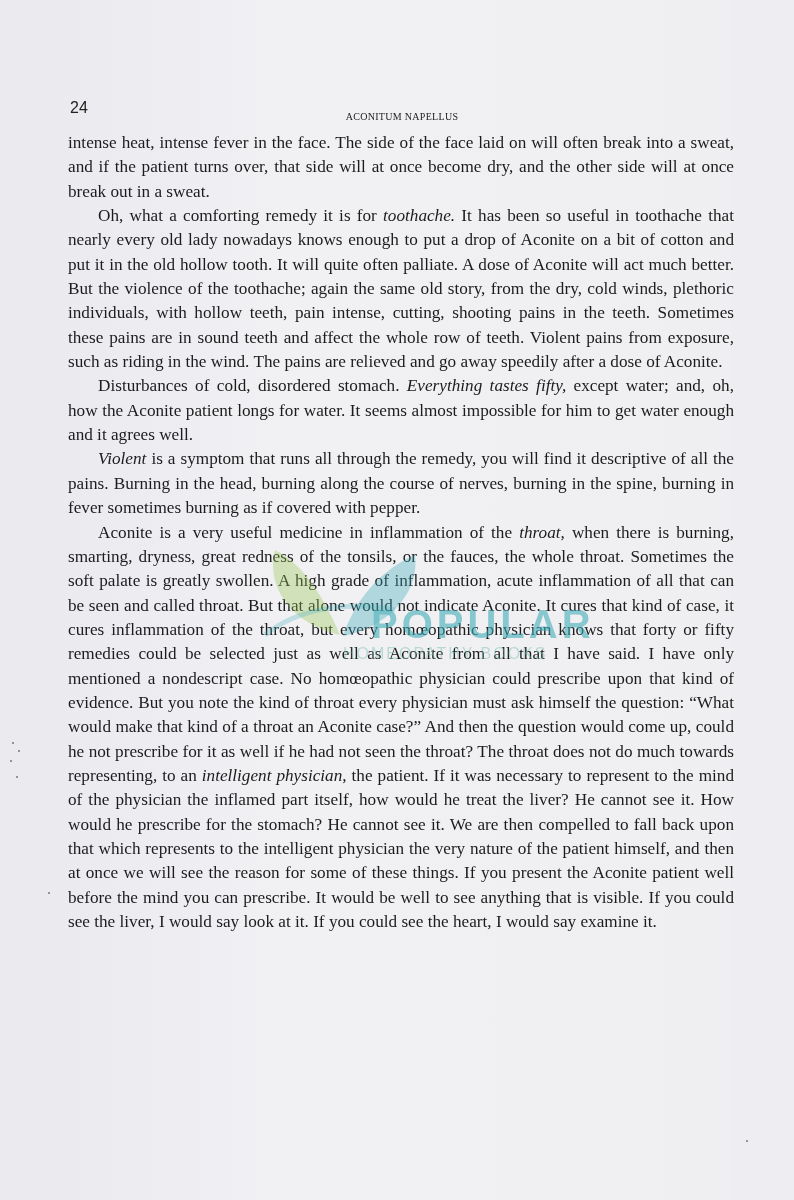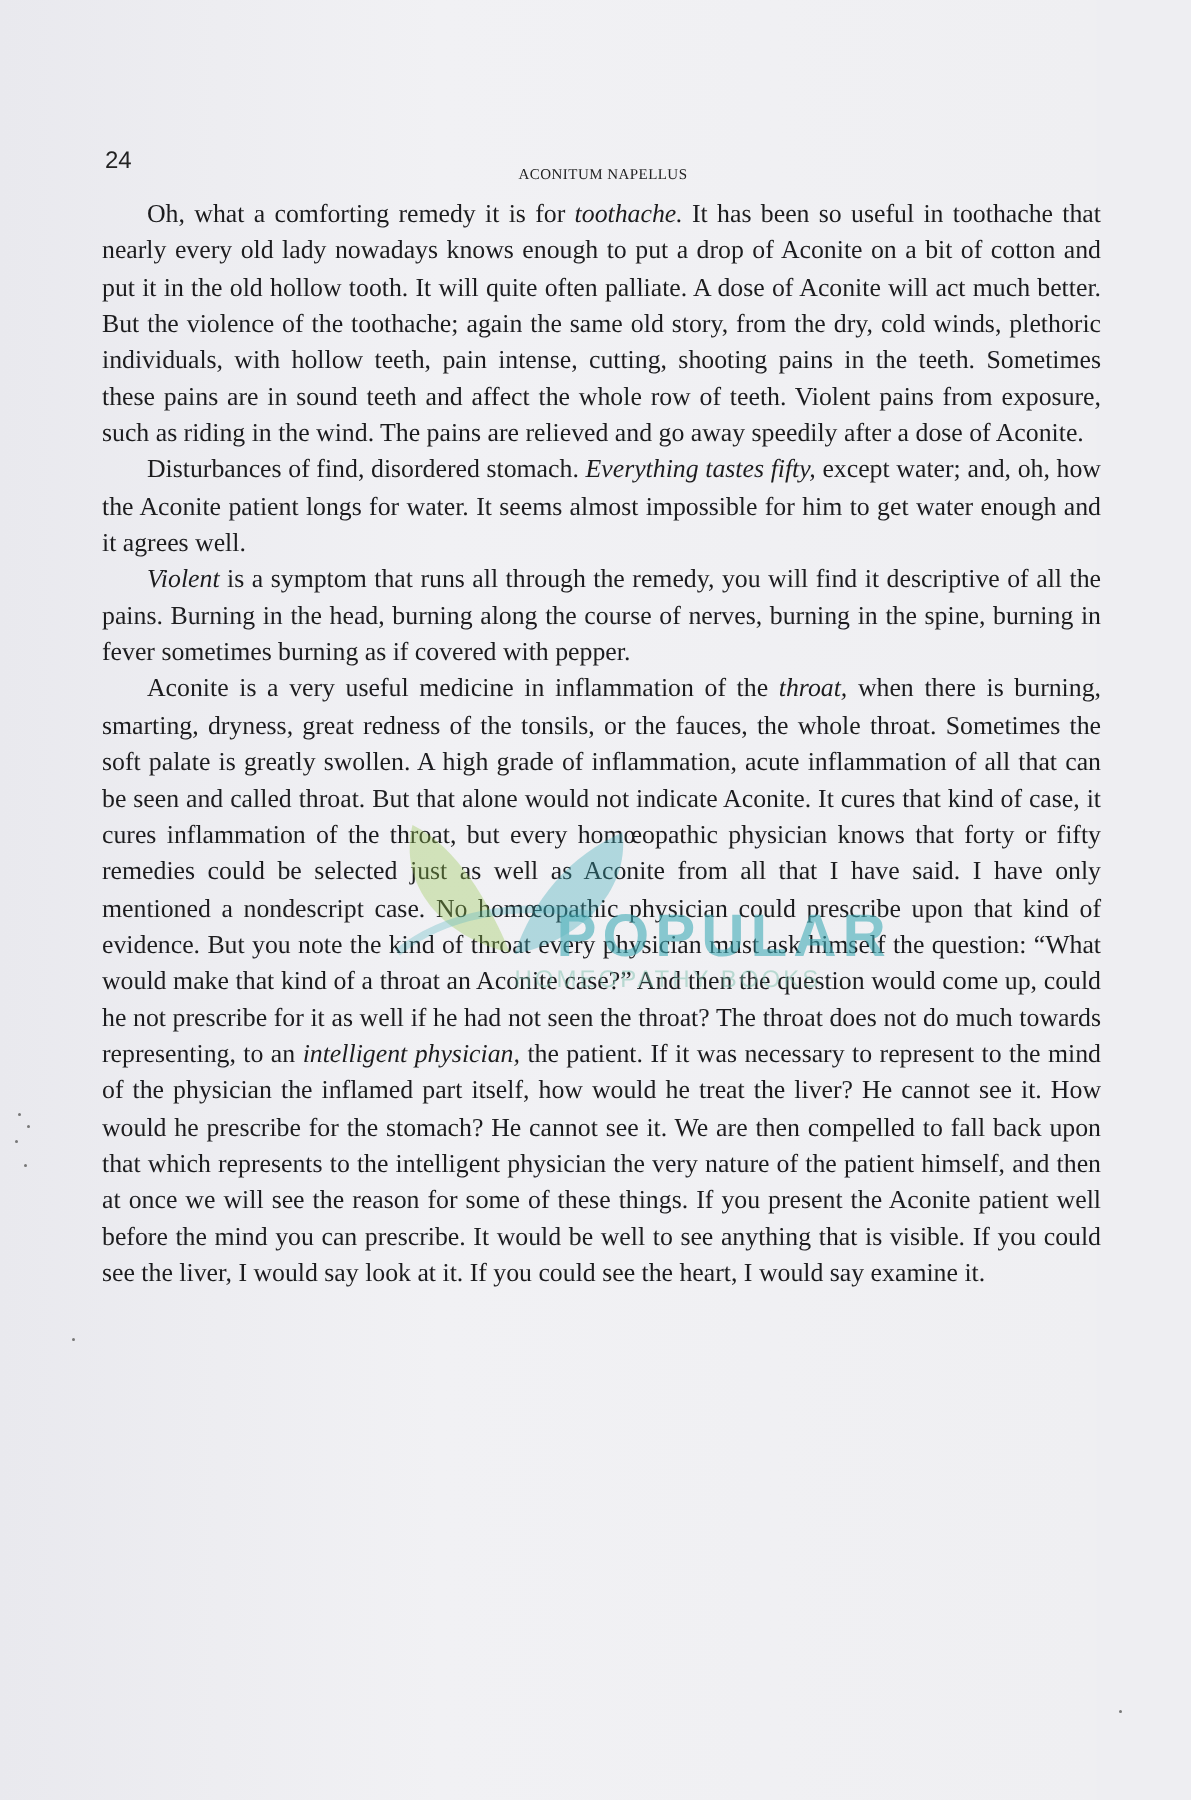--- a/index.html
+++ b/index.html
@@ -53,22 +53,23 @@
 <body>
 
 <div class="page">
 
   <div class="header">
     <span class="page-number">24</span>
     <div class="running-title">ACONITUM NAPELLUS</div>
   </div>
 
   <div class="body-text">
+    <p class="first"><span>intense heat, intense fever in the face. The side of the face laid on will often break into a sweat, and if the patient turns over, that side will at once become dry, and the other side will at once break out in a sweat.</span></p>
     <p><span>Oh, what a comforting remedy it is for </span><em>toothache.</em><span> It has been so useful in toothache that nearly every old lady nowadays knows enough to put a drop of Aconite on a bit of cotton and put it in the old hollow tooth. It will quite often palliate. A dose of Aconite will act much better. But the violence of the toothache; again the same old story, from the dry, cold winds, plethoric individuals, with hollow teeth, pain intense, cutting, shooting pains in the teeth. Sometimes these pains are in sound teeth and affect the whole row of teeth. Violent pains from exposure, such as riding in the wind. The pains are relieved and go away speedily after a dose of Aconite.</span></p>
-    <p><span>Disturbances of find, disordered stomach. </span><em>Everything tastes fifty,</em><span> except water; and, oh, how the Aconite patient longs for water. It seems almost impossible for him to get water enough and it agrees well.</span></p>
+    <p><span>Disturbances of cold, disordered stomach. </span><em>Everything tastes fifty,</em><span> except water; and, oh, how the Aconite patient longs for water. It seems almost impossible for him to get water enough and it agrees well.</span></p>
     <p><em>Violent</em><span> is a symptom that runs all through the remedy, you will find it descriptive of all the pains. Burning in the head, burning along the course of nerves, burning in the spine, burning in fever sometimes burning as if covered with pepper.</span></p>
     <p class="last"><span>Aconite is a very useful medicine in inflammation of the </span><em>throat,</em><span> when there is burning, smarting, dryness, great redness of the tonsils, or the fauces, the whole throat. Sometimes the soft palate is greatly swollen. A high grade of inflammation, acute inflammation of all that can be seen and called throat. But that alone would not indicate Aconite. It cures that kind of case, it cures inflammation of the throat, but every homœopathic physician knows that forty or fifty remedies could be selected just as well as Aconite from all that I have said. I have only mentioned a nondescript case. No homœopathic physician could prescribe upon that kind of evidence. But you note the kind of throat every physician must ask himself the question: “What would make that kind of a throat an Aconite case?” And then the question would come up, could he not prescribe for it as well if he had not seen the throat? The throat does not do much towards representing, to an </span><em>intelligent physician,</em><span> the patient. If it was necessary to represent to the mind of the physician the inflamed part itself, how would he treat the liver? He cannot see it. How would he prescribe for the stomach? He cannot see it. We are then compelled to fall back upon that which represents to the intelligent physician the very nature of the patient himself, and then at once we will see the reason for some of these things. If you present the Aconite patient well before the mind you can prescribe. It would be well to see anything that is visible. If you could see the liver, I would say look at it. If you could see the heart, I would say examine it.</span></p>
   </div>
 
   <div class="watermark">
     <svg width="180" height="110" viewBox="0 0 180 110" style="position:absolute;left:0;top:0;">
       <path d="M20 10 C 10 50, 40 85, 85 95 C 70 60, 50 25, 20 10 Z" fill="rgba(150,200,80,0.45)"></path>
       <path d="M160 15 C 165 55, 130 88, 88 96 C 100 60, 125 30, 160 15 Z" fill="rgba(58,169,181,0.45)"></path>
       <path d="M10 95 C 40 70, 90 60, 140 70" stroke="rgba(58,169,181,0.35)" stroke-width="5" fill="none"></path>
     </svg>

